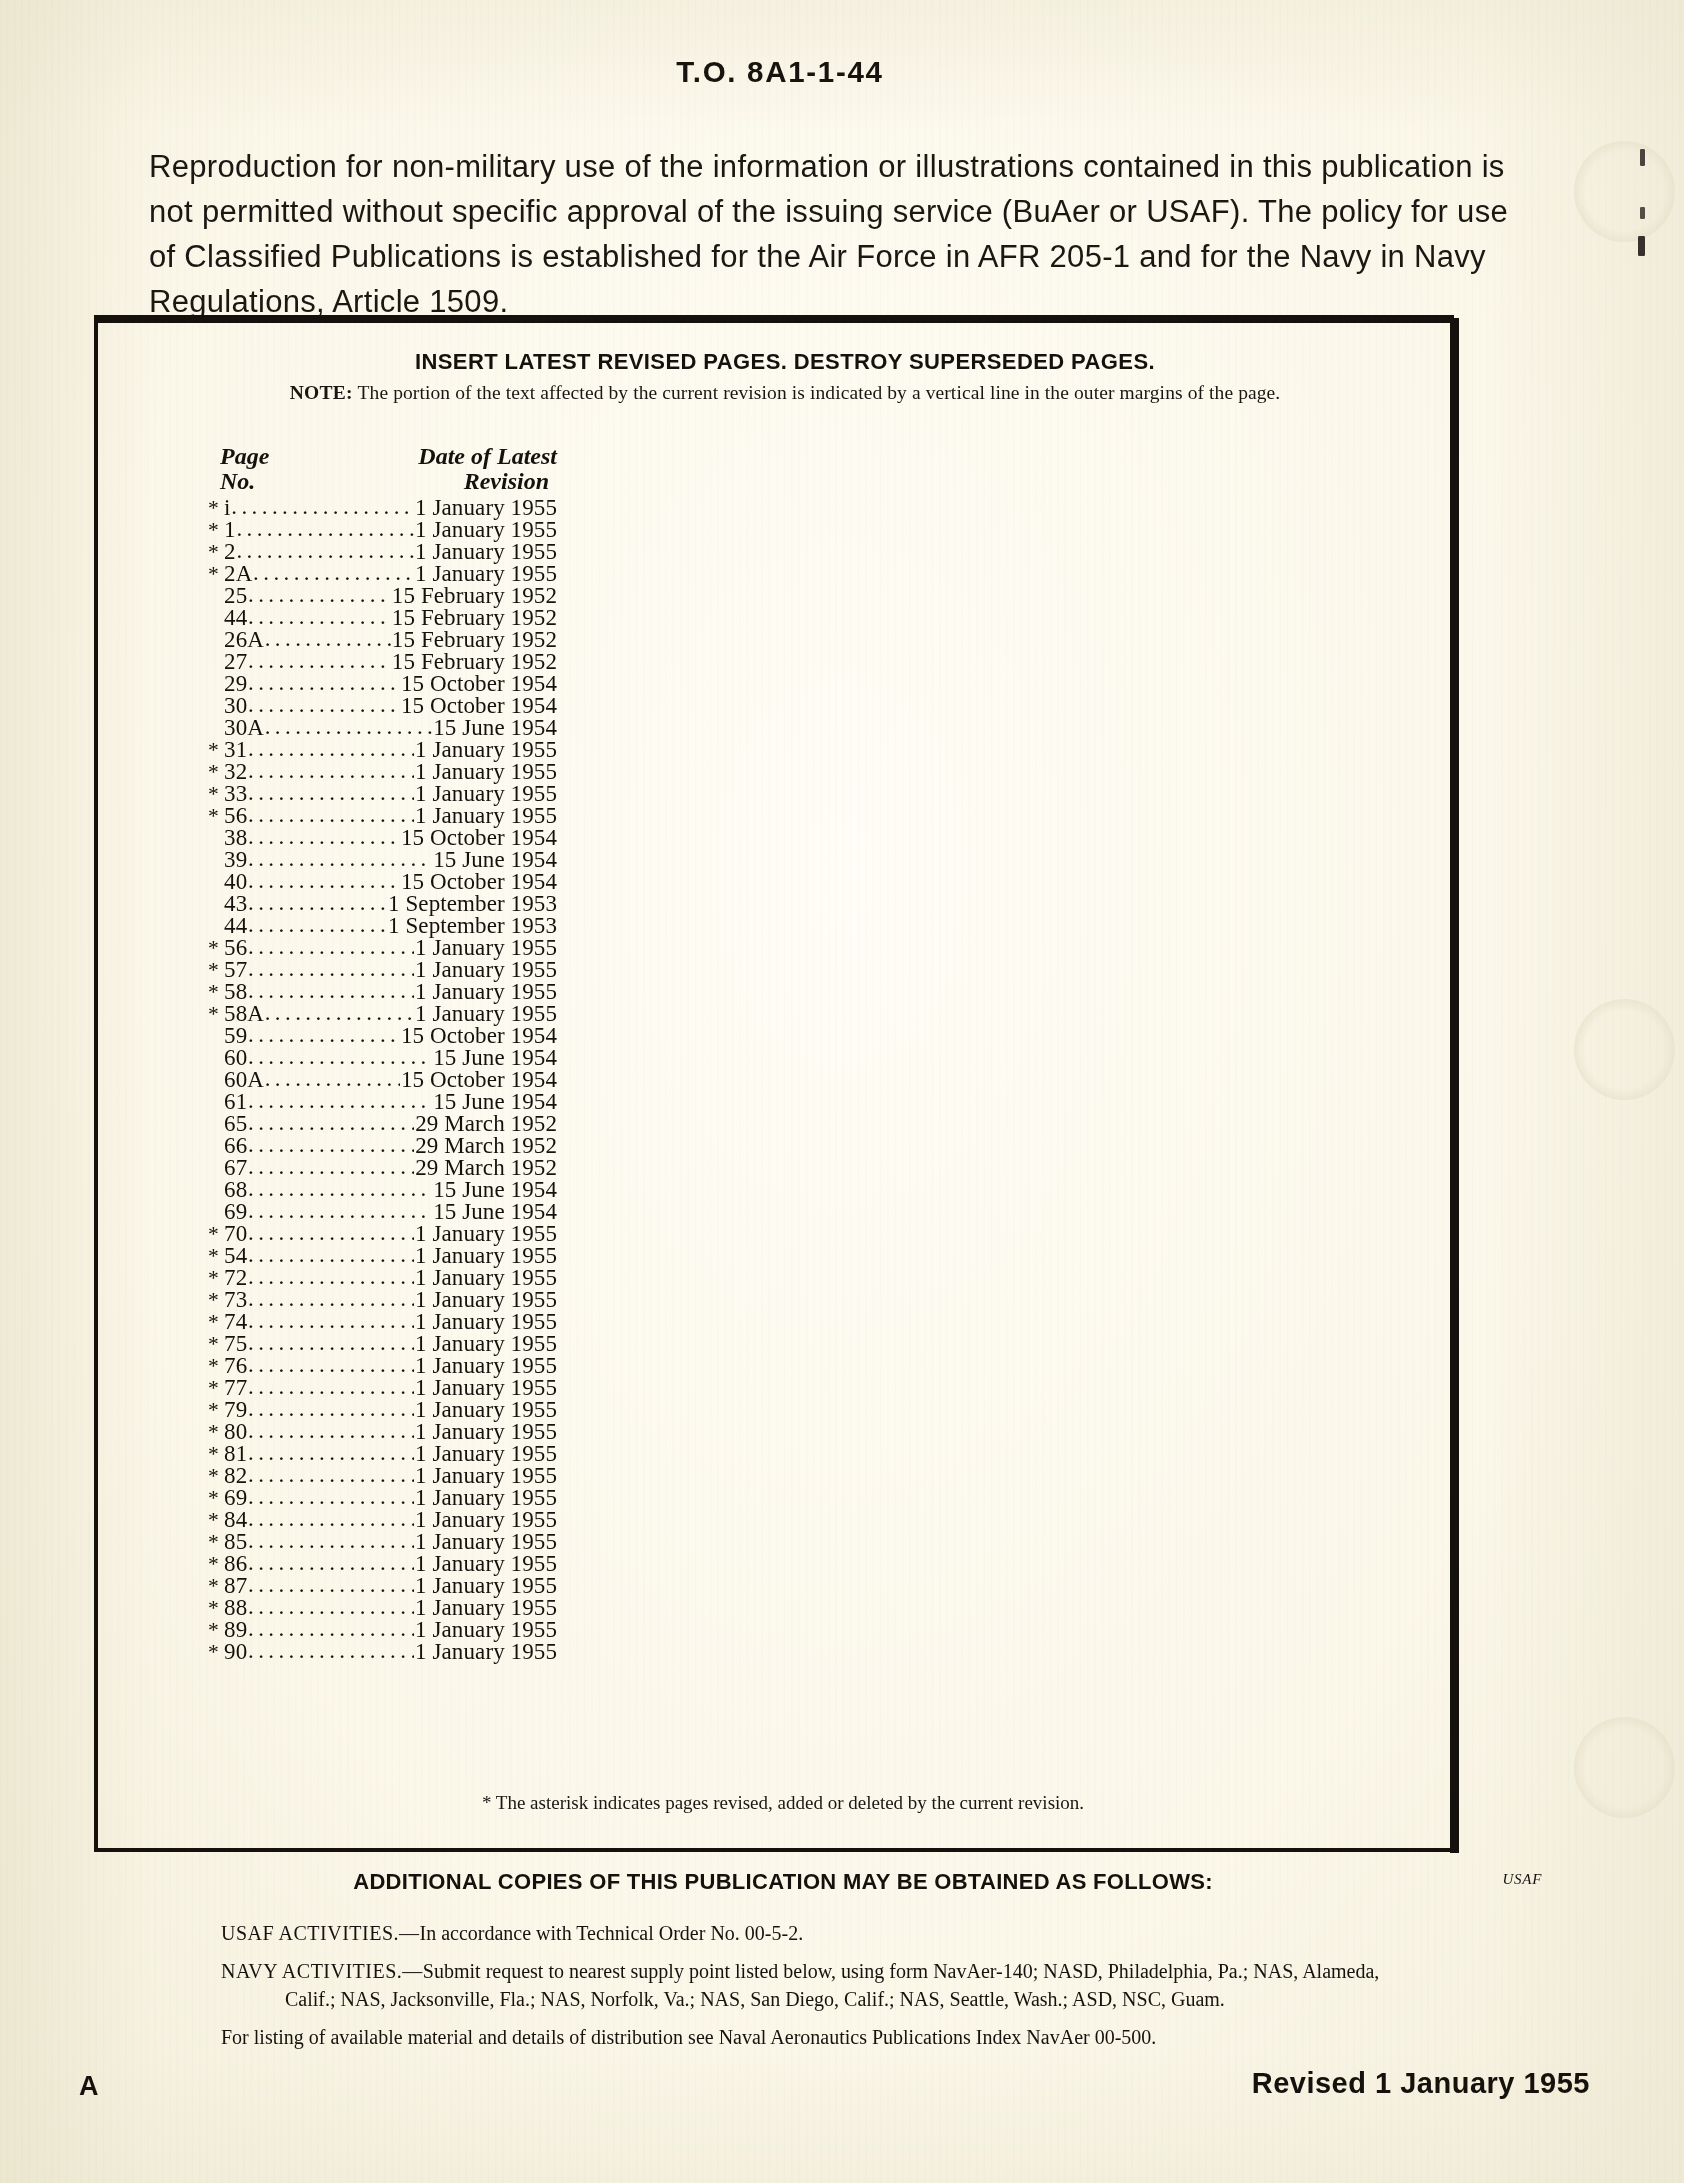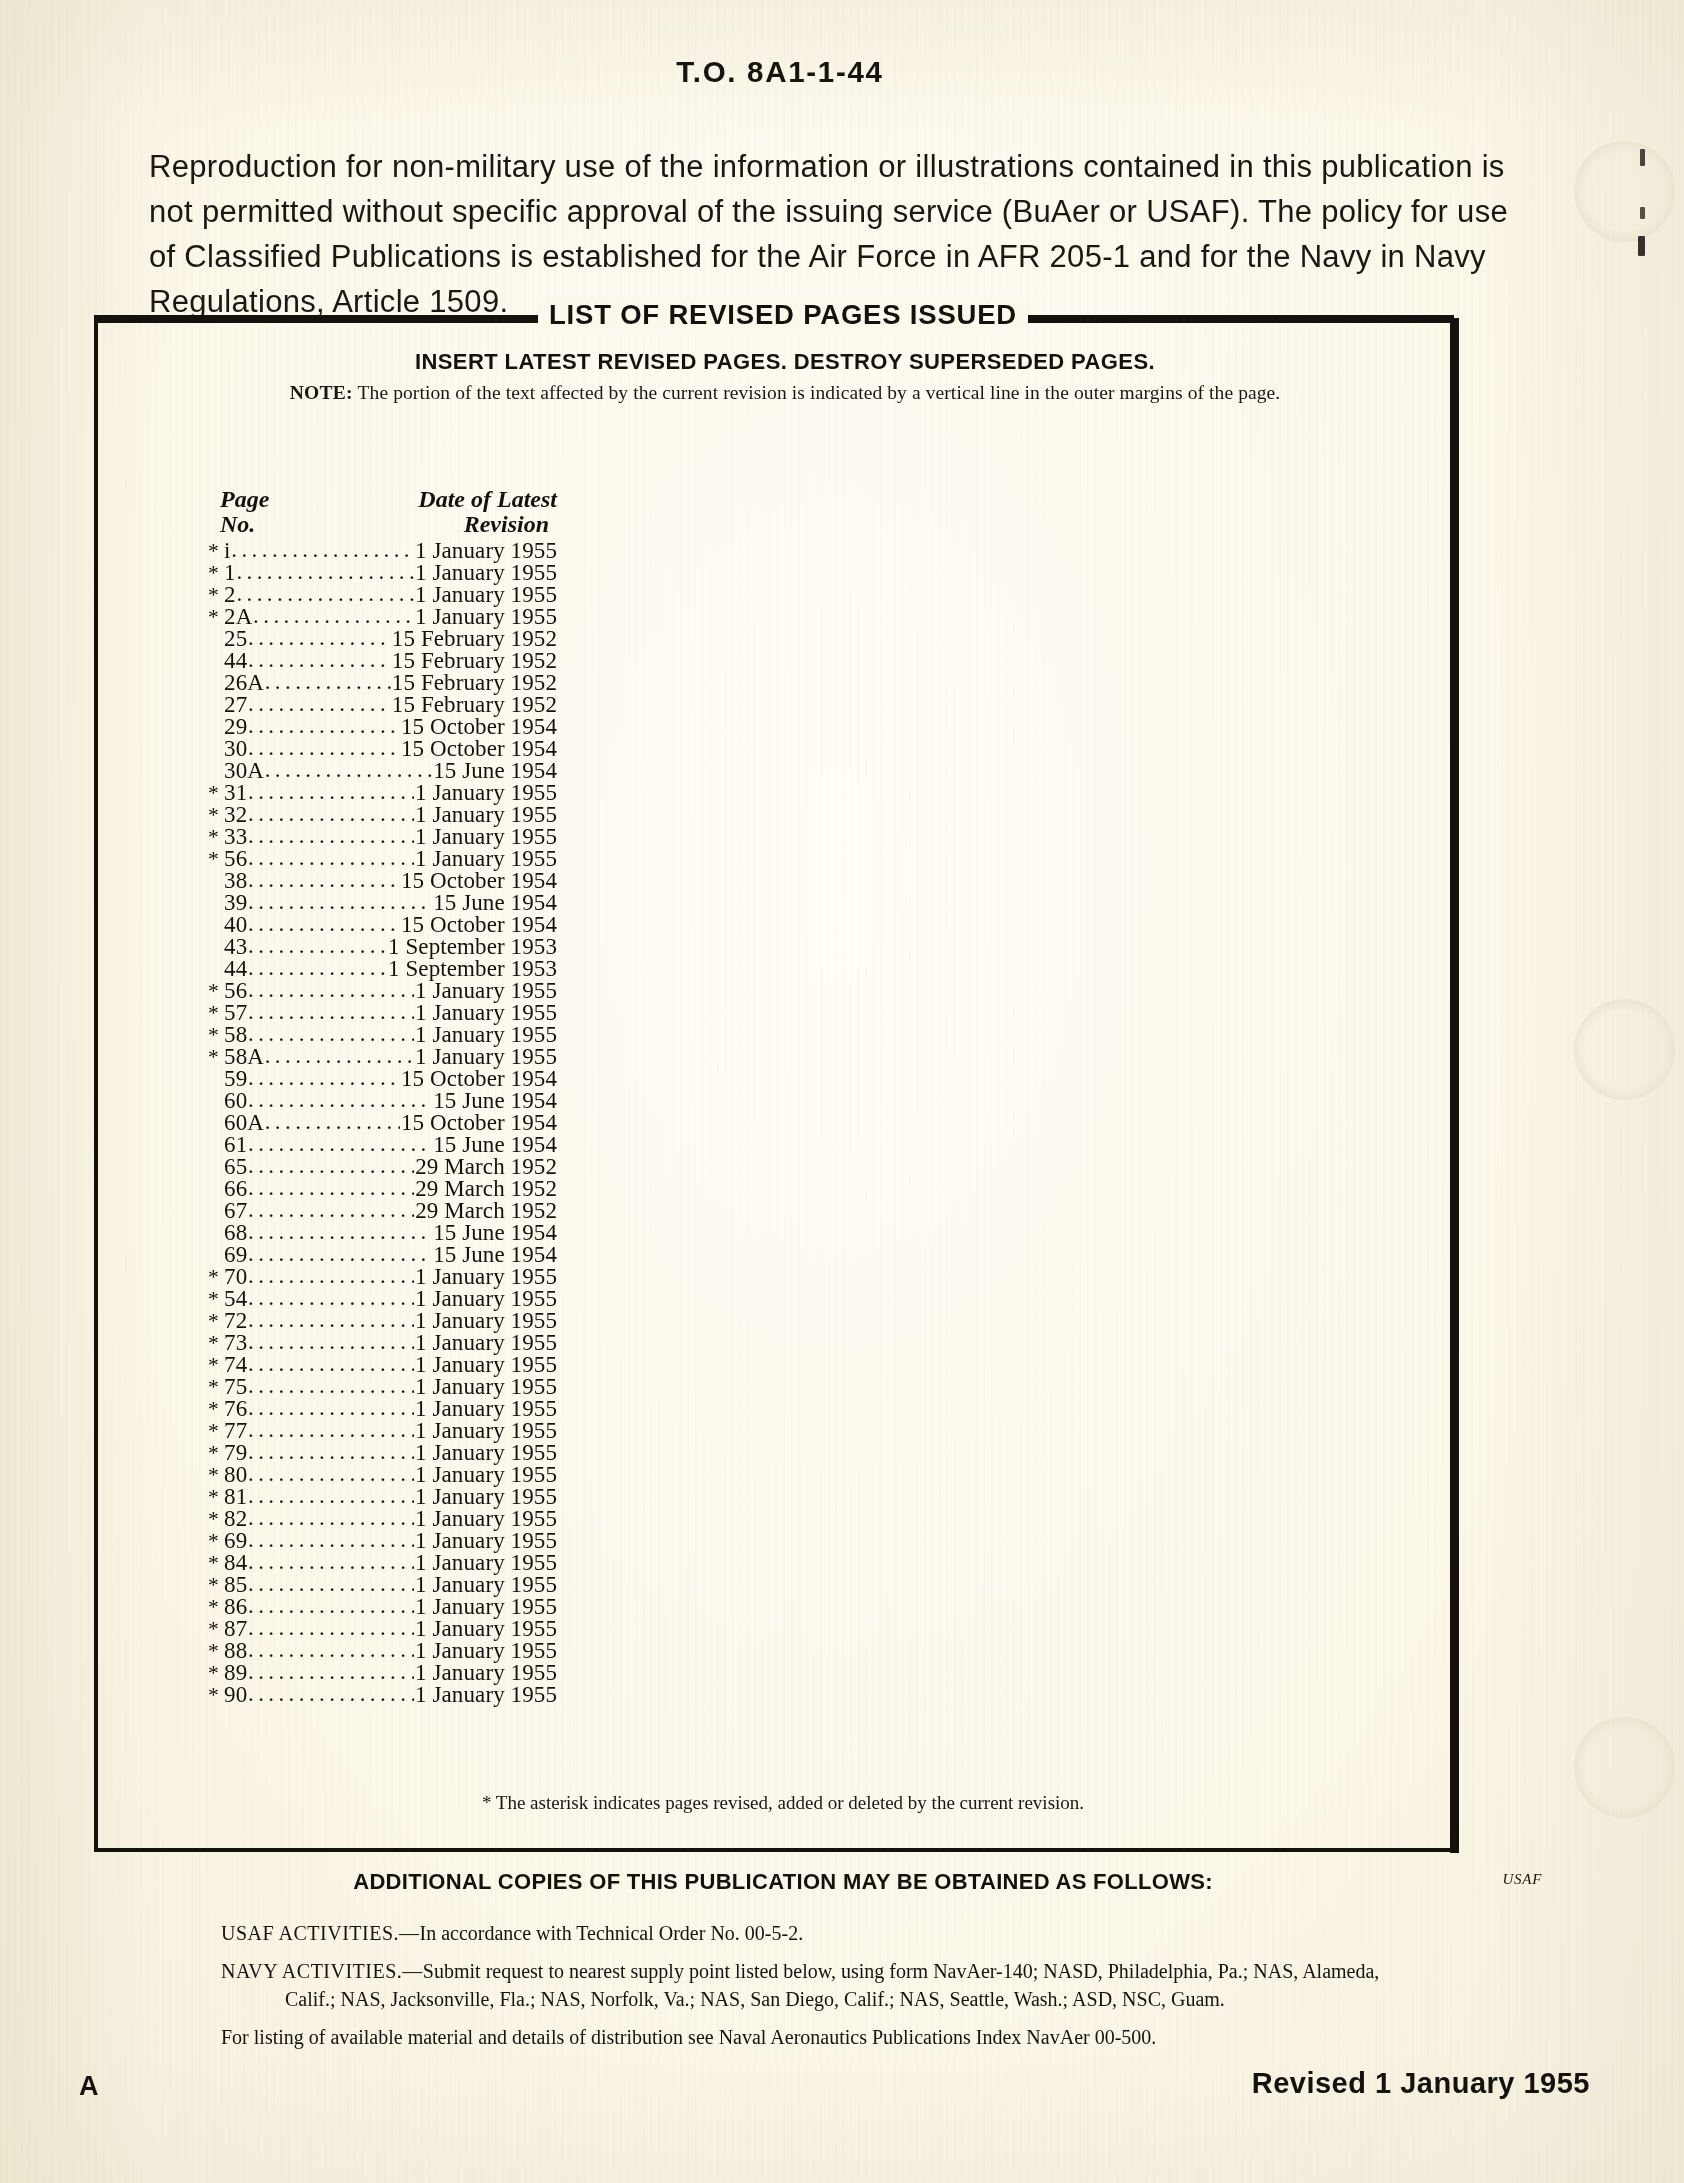--- a/index.html
+++ b/index.html
@@ -162,21 +162,20 @@
   .note-line b { font-weight: bold; letter-spacing: 0.3px; }
 
   
   .list-col {
     position: absolute;
     left: 208px;
     top: 443px;
     width: 349px;
     font-size: 23px;
     color: #15120e;
-    margin-top: 43px;
   }
   .col-heads {
     position: relative;
     height: 52px;
     font-style: italic;
     font-weight: bold;
     font-size: 24px;
   }
   .col-heads .ph1 { position: absolute; left: 12px;  top: 0px;  }
   .col-heads .ph2 { position: absolute; left: 12px;  top: 25px; }
@@ -304,23 +303,20 @@
   <div class="margin-tick t1"></div>
   <div class="margin-tick t2"></div>
   <div class="margin-tick t3"></div>
 
   <div class="doc-number">T.O.  8A1-1-44</div>
 
   <div class="intro">Reproduction for non-military use of the information or illustrations contained in this publication is not permitted without specific approval of the issuing service (BuAer or USAF). The policy for use of Classified Publications is established for the Air Force in AFR 205-1 and for the Navy in Navy Regulations, Article 1509.</div>
 
   <div class="revbox"></div>
   <div class="box-title-rule"></div>
-  <div class="box-title">
-    <span>LIST OF REVISED PAGES ISSUED</span>
-  </div>
 
   <div class="insert-line">INSERT LATEST REVISED PAGES. DESTROY SUPERSEDED PAGES.</div>
 
   <div class="note-line">
     <b>NOTE:</b>
     <span>The portion of the text affected by the current revision is indicated by a vertical line in the outer margins of the page.</span>
   </div>
 
   <div class="list-col">
     <div class="col-heads">

